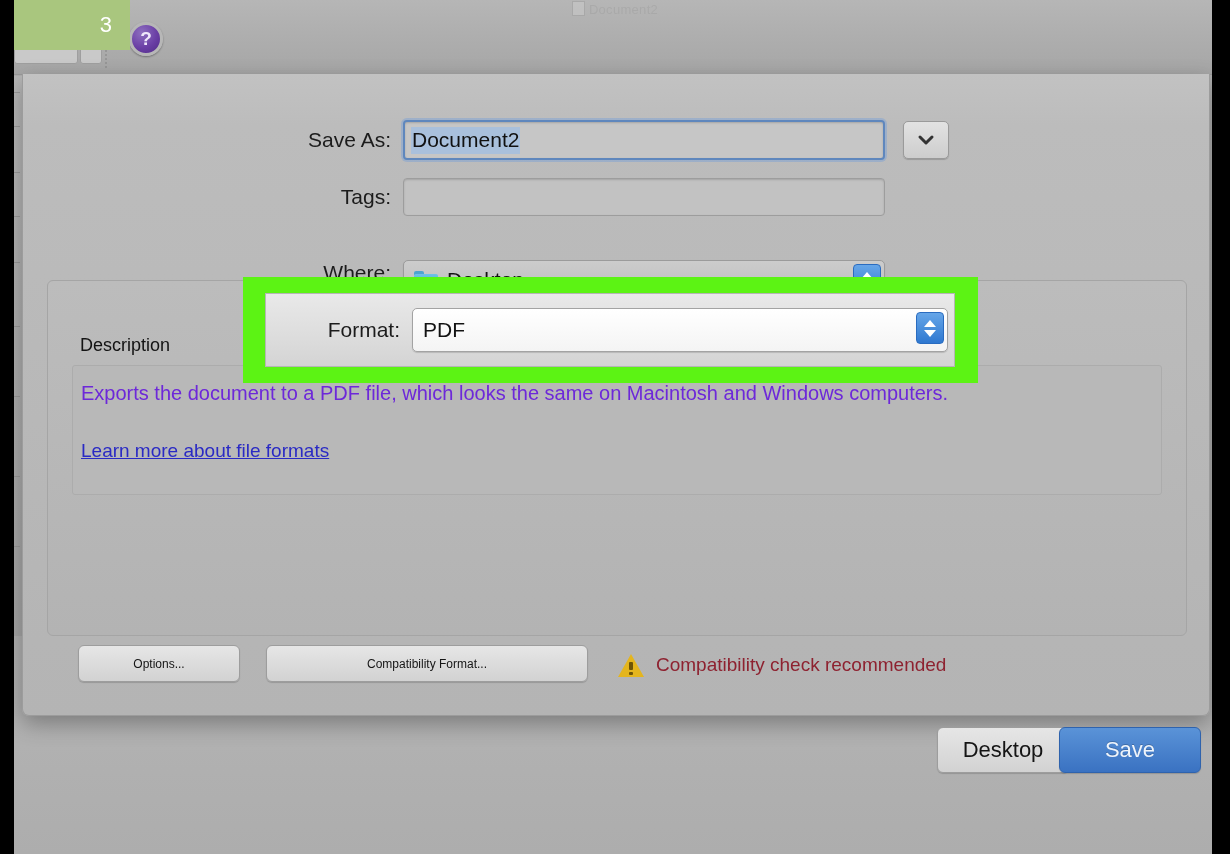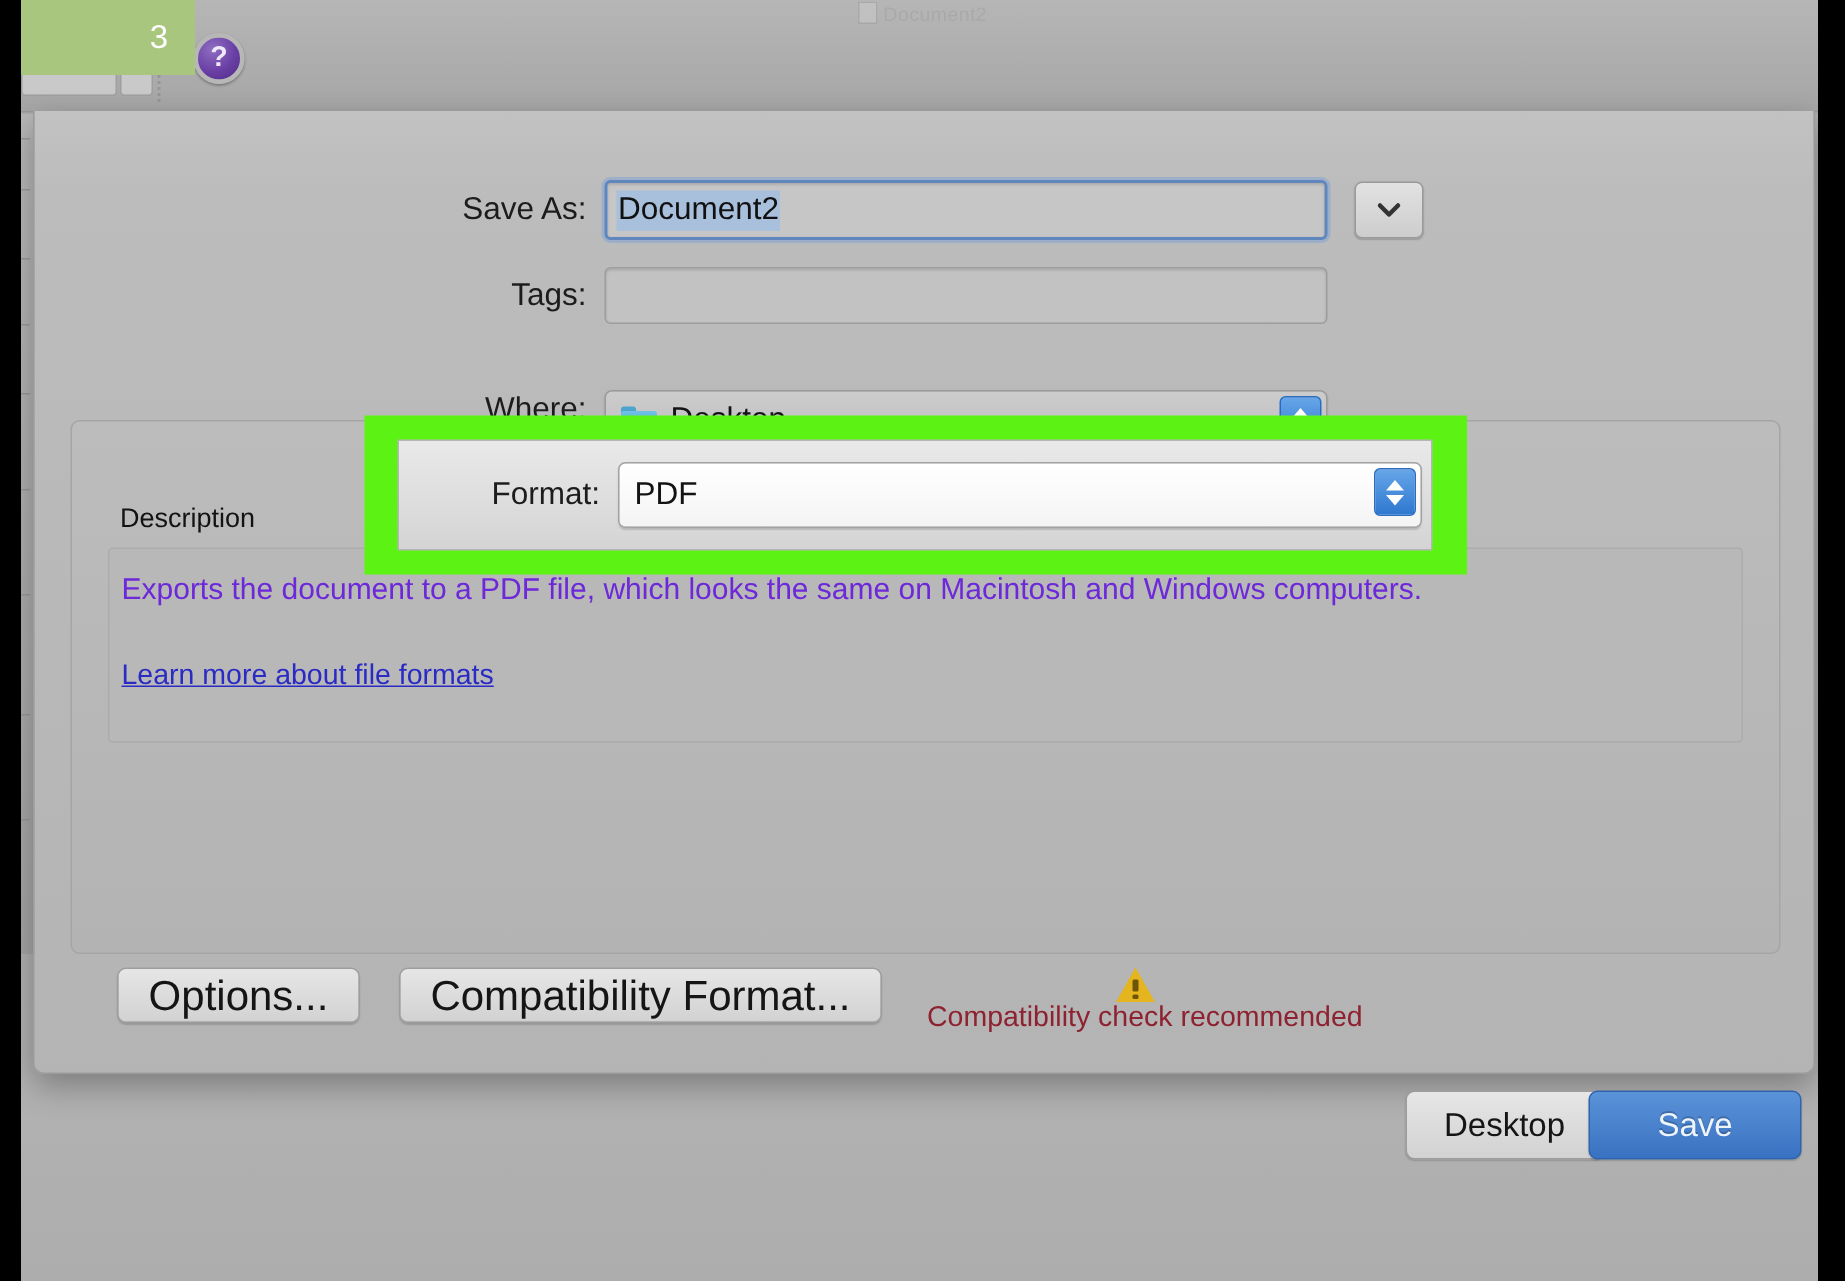--- a/index.html
+++ b/index.html
@@ -335,21 +335,21 @@
     cursor: pointer;
   }
 
   .btn {
     height: 37px;
     background: linear-gradient(180deg,#e6e6e6,#d2d2d2);
     border: 1px solid #9d9d9d;
     border-radius: 6px;
     box-shadow: 0 1px 1px rgba(0,0,0,.16);
     box-sizing: border-box;
-    font-size: 28px;
+    font-size: 12px;
     color: #151515;
     display: flex;
     align-items: center;
     justify-content: center;
     cursor: default;
     font-family: "Liberation Sans", sans-serif;
   }
   .btn-options {
     position: absolute;
     left: 30px; top: 364px;
@@ -359,21 +359,20 @@
     position: absolute;
     left: 218px; top: 364px;
     width: 322px;
   }
   .warn-wrap {
     position: absolute;
     left: 570px; top: 364px;
     height: 40px;
     display: flex;
     align-items: center;
-    flex-direction: column;
   }
   .warn-icon {
     width: 26px; height: 23px;
     margin-right: 12px;
     position: relative;
     flex: 0 0 auto;
   }
   .warn-icon .tri {
     position: absolute; left: 0; top: 0;
     width: 0; height: 0;

